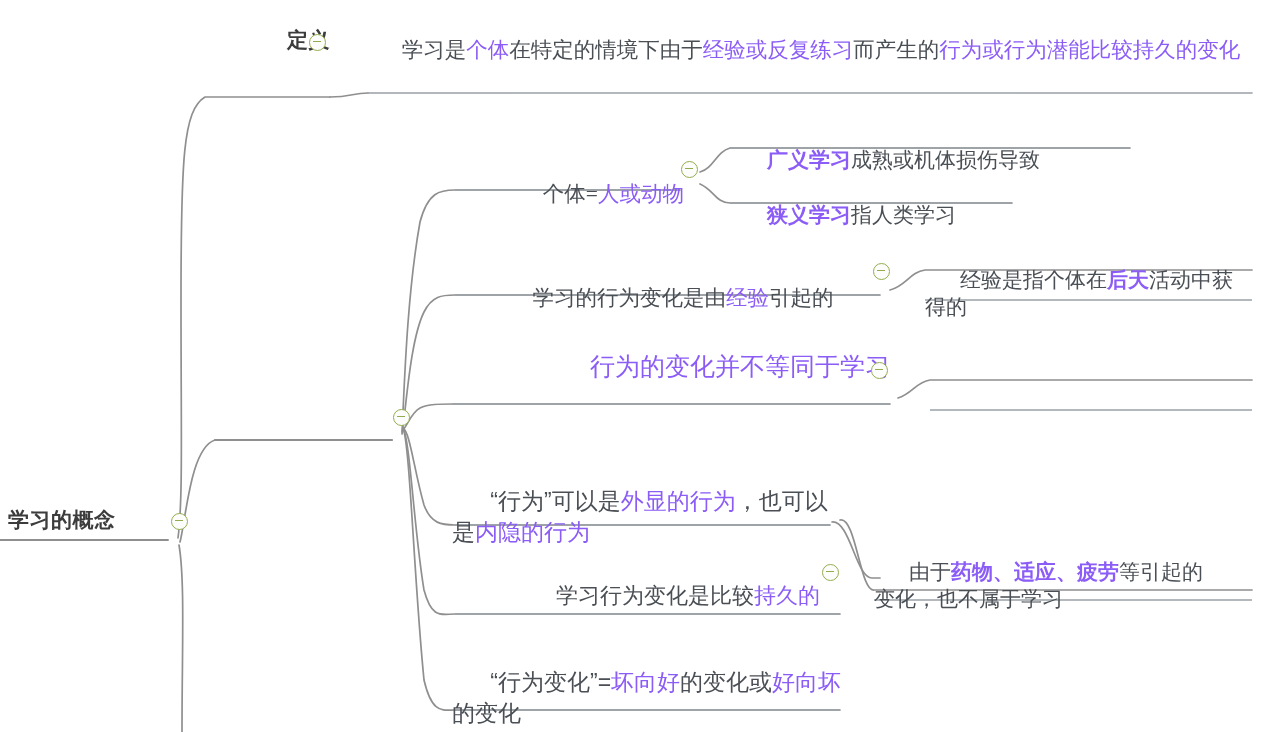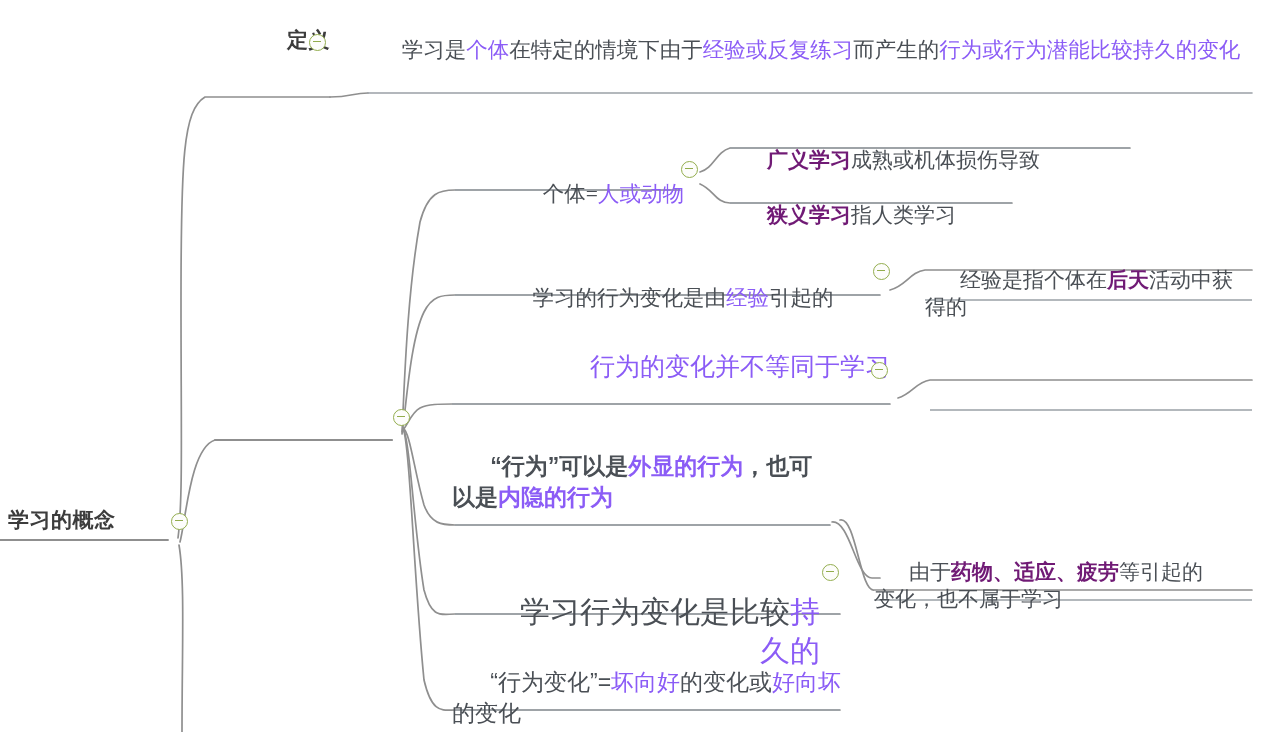--- a/index.html
+++ b/index.html
@@ -36,21 +36,21 @@
   
   .lvl0 .node-text, .lvl1 .node-text {
     font-weight: bold;
     color: #3c3c3c;
     font-size: 21px;
     letter-spacing: 0.5px;
   }
   .lvl2 .node-text { font-size: 21.5px; }
   .lvl3 .node-text { font-size: 21px; }
   .orange { color: #8b5cf6; }
-  .bold { font-weight: bold; color: #701a75; }
+  .bold { font-weight: bold; color: #8b5cf6; }
   .collapse {
     position: absolute;
     width: 17px;
     height: 17px;
     border-radius: 50%;
     background: #fdfdfb;
     border: 1.6px solid #93ad4e;
     box-sizing: border-box;
   }
   .collapse::before {
@@ -173,28 +173,28 @@
       <span>经验是指个体在</span><span class="bold">后天</span><span>活动中获得的</span>
     </span>
   </div>
 
   <div class="node lvl2" style="left:448px; top:350px; width:442px; text-align:right;">
     <span class="node-text orange" style="font-size:25px;">行为的变化并不等同于学习</span>
   </div>
   <div class="collapse" style="left:871px; top:362px;"></div>
 
 
-  <div class="node lvl2" style="left:452px; top:421px; width:380px;font-weight:bold;">
+  <div class="node lvl2" style="left:452px; top:456px; width:380px;">
     <span class="node-text" style="font-size:23px;">
       <span>“行为”可以是</span><span class="orange">外显的行为</span><span>，也可以是</span><span class="orange">内隐的行为</span>
     </span>
   </div>
 
   <div class="node lvl2" style="left:450px; top:552px; width:370px; text-align:right;">
-    <span class="node-text" style="font-size:30px;">
+    <span class="node-text" style="font-size:22px;">
       <span>学习行为变化是比较</span><span class="orange">持久的</span>
     </span>
   </div>
   <div class="collapse" style="left:822px; top:564px;"></div>
 
   <div class="node lvl3" style="left:874px; top:530px; width:330px;">
     <span class="node-text">
       <span>由于</span><span class="bold">药物、适应、疲劳</span><span>等引起的变化，也不属于学习</span>
     </span>
   </div>

